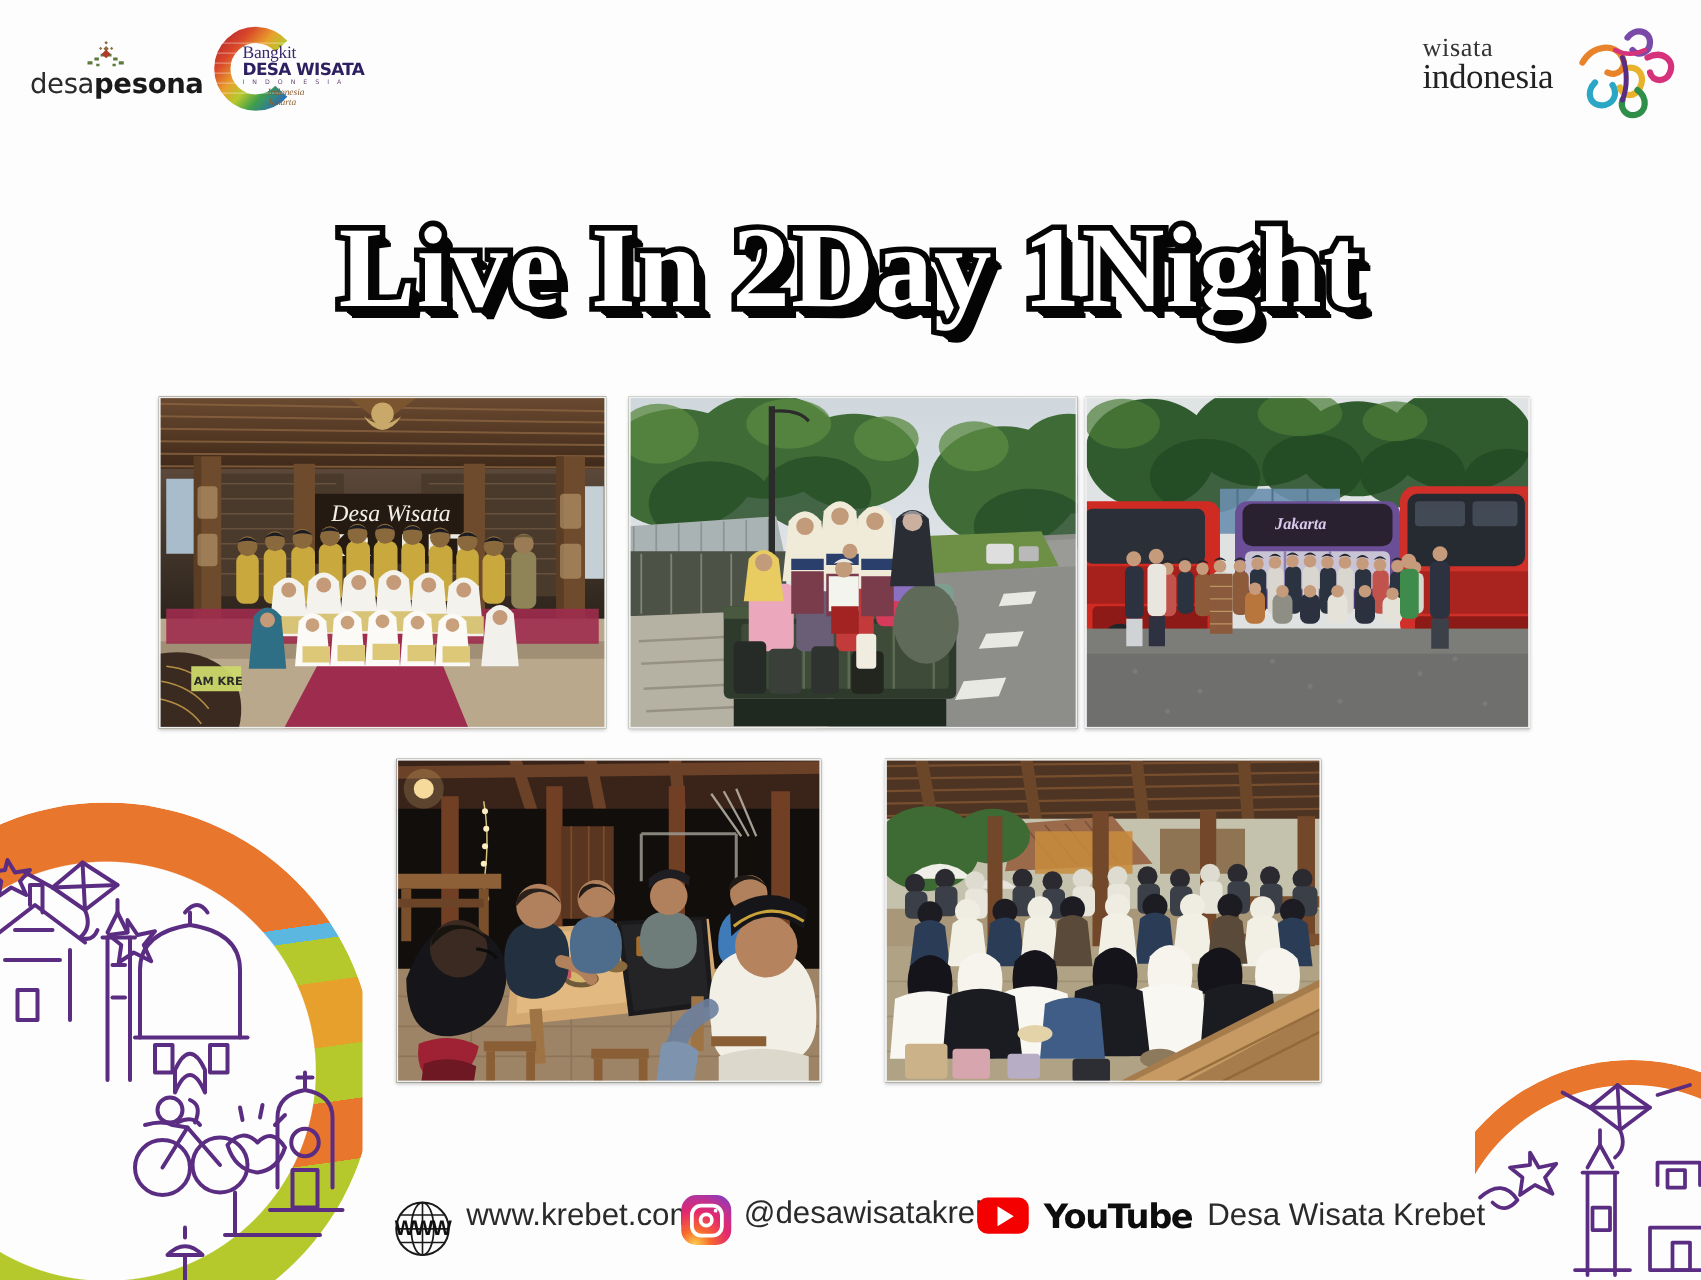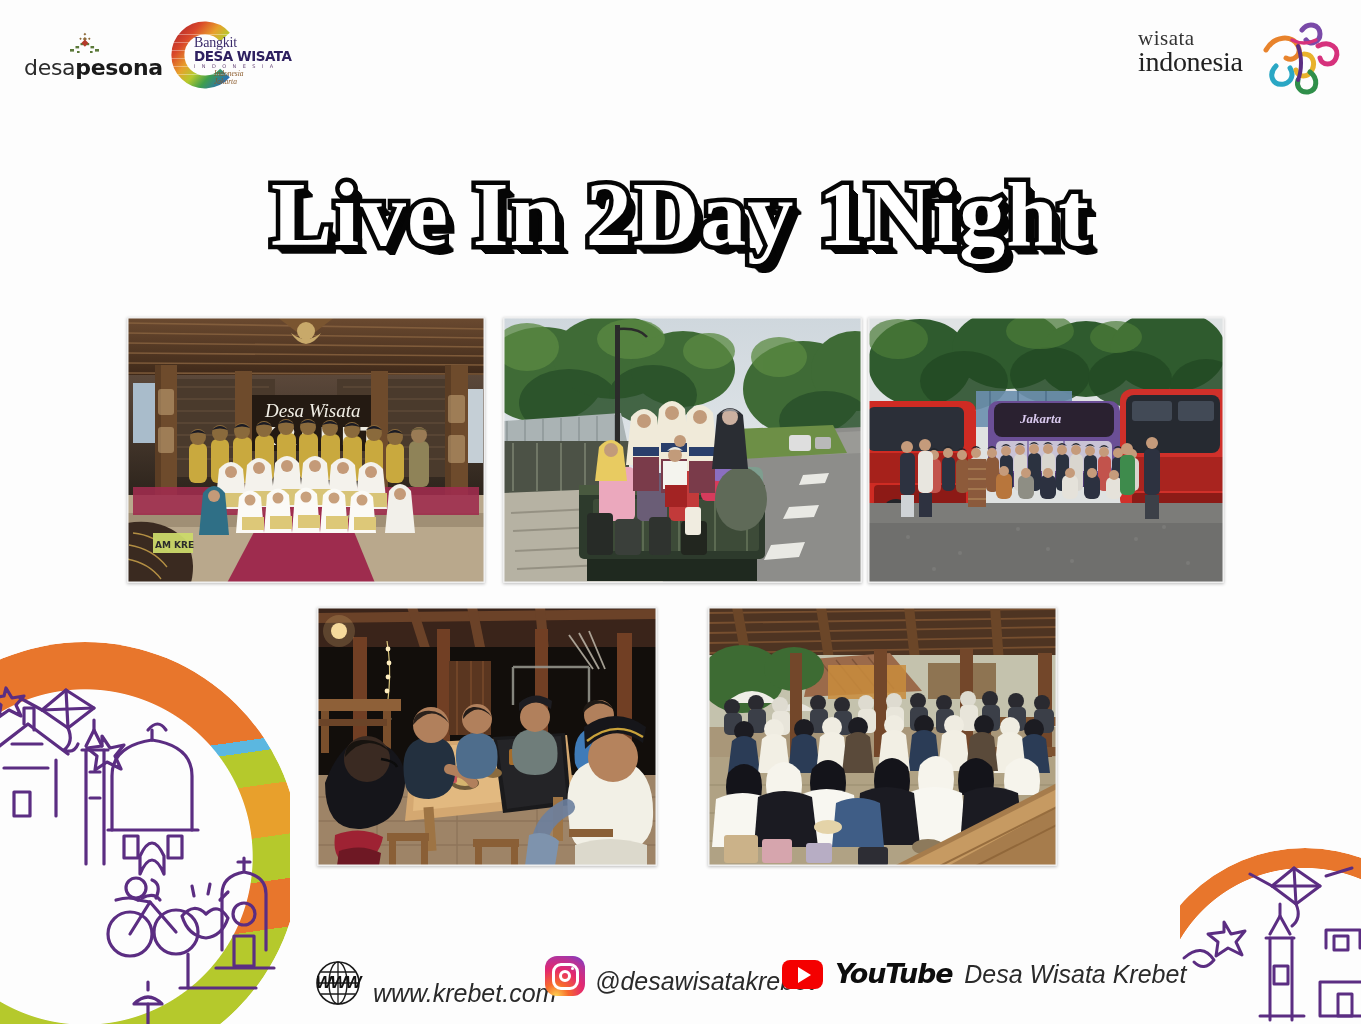--- a/index.html
+++ b/index.html
@@ -137,21 +137,21 @@
   #photo-1 { left: 127px; top: 317px; width: 358px; height: 266px; }
   #photo-2 { left: 503px; top: 317px; width: 359px; height: 266px; }
   #photo-3 { left: 868px; top: 317px; width: 356px; height: 266px; }
   #photo-4 { left: 317px; top: 607px; width: 340px; height: 259px; }
   #photo-5 { left: 708px; top: 607px; width: 349px; height: 259px; }
 
   
   #footer {
     position: absolute; left: 0; top: 952px; width: 1361px; height: 62px;
   }
-  .f-item { position: absolute; display: flex; align-items: flex-end; gap: 10px; font-style: italic; }
+  .f-item { position: absolute; display: flex; align-items: flex-start; gap: 10px; }
   .f-label {
     font-family: "Liberation Sans", sans-serif;
     font-size: 25px; color: #2a2a2a; white-space: nowrap;
   }
   #f-web { left: 313px; top: 6px; }
   #f-ig  { left: 545px; top: 4px; }
   #f-yt  { left: 782px; top: 6px; gap: 12px; }
   .f-label.yt-brand {
     font-family: "DejaVu Sans", sans-serif; font-weight: 700;
     font-size: 27px; letter-spacing: -1.2px; color: #0d0d0d;

